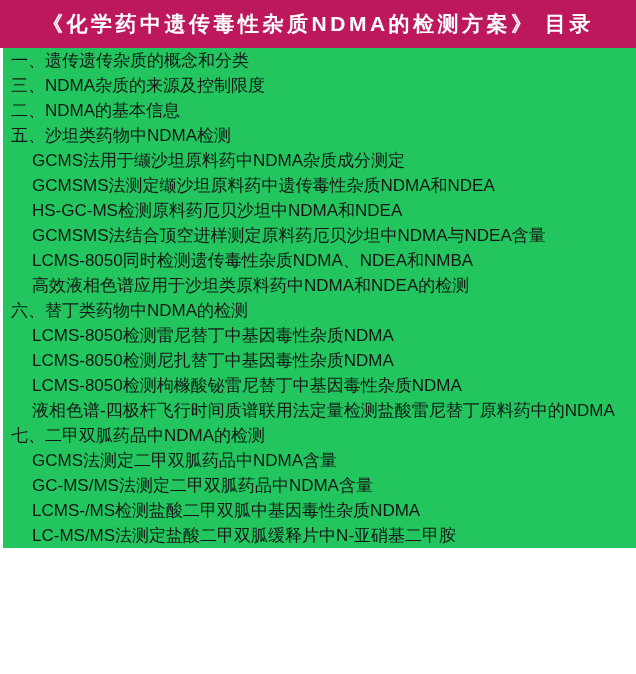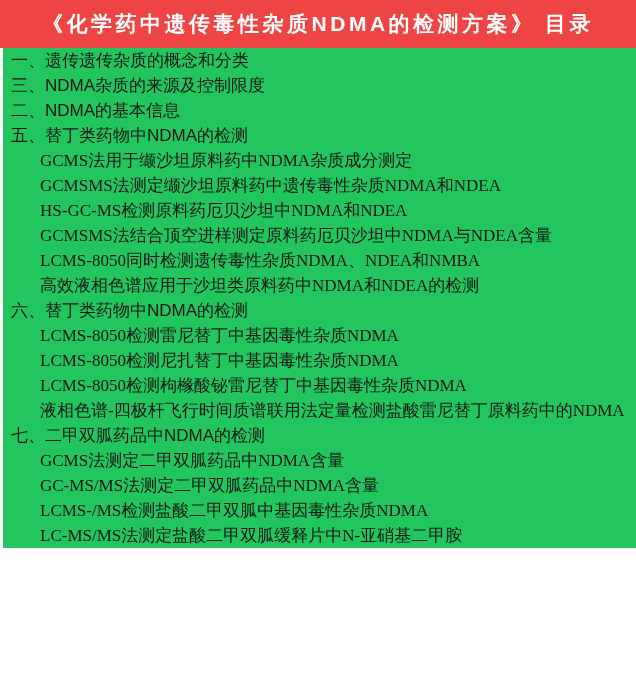--- a/index.html
+++ b/index.html
@@ -3,39 +3,39 @@
 <meta charset="utf-8">
 <style>
   * { margin:0; padding:0; box-sizing:border-box; }
   html,body { width:636px; height:674px; background:#ffffff; overflow:hidden; }
   body { font-family:"Liberation Sans","DejaVu Sans",sans-serif; }
 
   .page { width:636px; height:674px; background:#ffffff; display:flex; flex-direction:column; }
 
   .header {
     height:48px; width:636px; flex:0 0 48px;
-    background:#ef4444;
+    background:#be185d;
     display:flex; align-items:center; justify-content:center;
   }
   .header .title {
     color:#ffffff; font-weight:bold; font-size:21px;
     letter-spacing:3.5px; white-space:nowrap;
   }
 
   .toc { flex:1; display:flex; flex-direction:column; }
   .row {
     height:25px; flex:0 0 25px;
     margin:0 0 0 3px;
     background:#22c55e;
     display:flex; align-items:center;
     font-size:17px; font-weight:500; color:#161616;
     white-space:nowrap; overflow:hidden;
   }
   .row.lvl1 { padding-left:8px; }
-  .row.lvl2 { padding-left:37px;font-family:Liberation Serif, serif; }
+  .row.lvl2 { padding-left:29px; }
 </style>
 </head>
 <body>
 
 <div class="page">
 
   <div class="header">
     <div class="title">《化学药中遗传毒性杂质NDMA的检测方案》 目录</div>
   </div>
 
@@ -43,21 +43,21 @@
     <div class="row lvl1">
         <span>一、遗传遗传杂质的概念和分类</span>
       </div>
     <div class="row lvl1">
         <span>三、NDMA杂质的来源及控制限度</span>
       </div>
     <div class="row lvl1">
         <span>二、NDMA的基本信息</span>
       </div>
     <div class="row lvl1">
-        <span>五、替丁类药物中NDMA的检测</span>
+        <span>五、沙坦类药物中NDMA检测</span>
       </div>
     <div class="row lvl2">
         <span>GCMS法用于缬沙坦原料药中NDMA杂质成分测定</span>
       </div>
     <div class="row lvl2">
         <span>GCMSMS法测定缬沙坦原料药中遗传毒性杂质NDMA和NDEA</span>
       </div>
     <div class="row lvl2">
         <span>HS-GC-MS检测原料药厄贝沙坦中NDMA和NDEA</span>
       </div>

